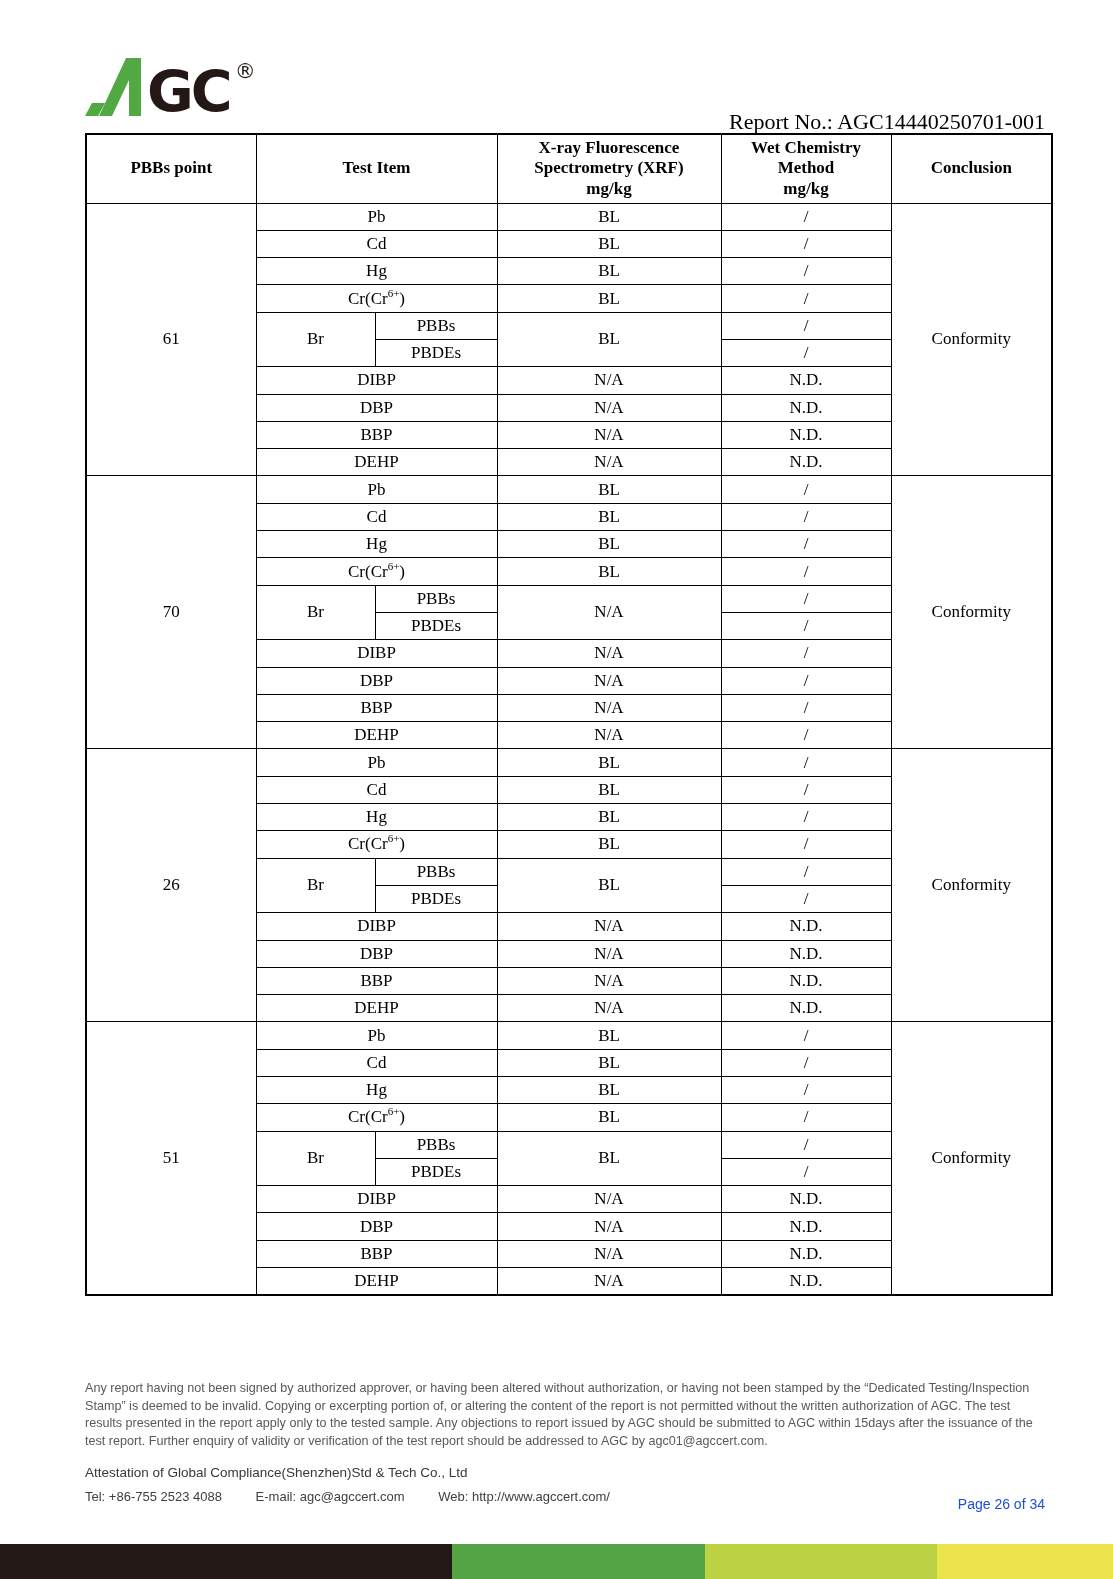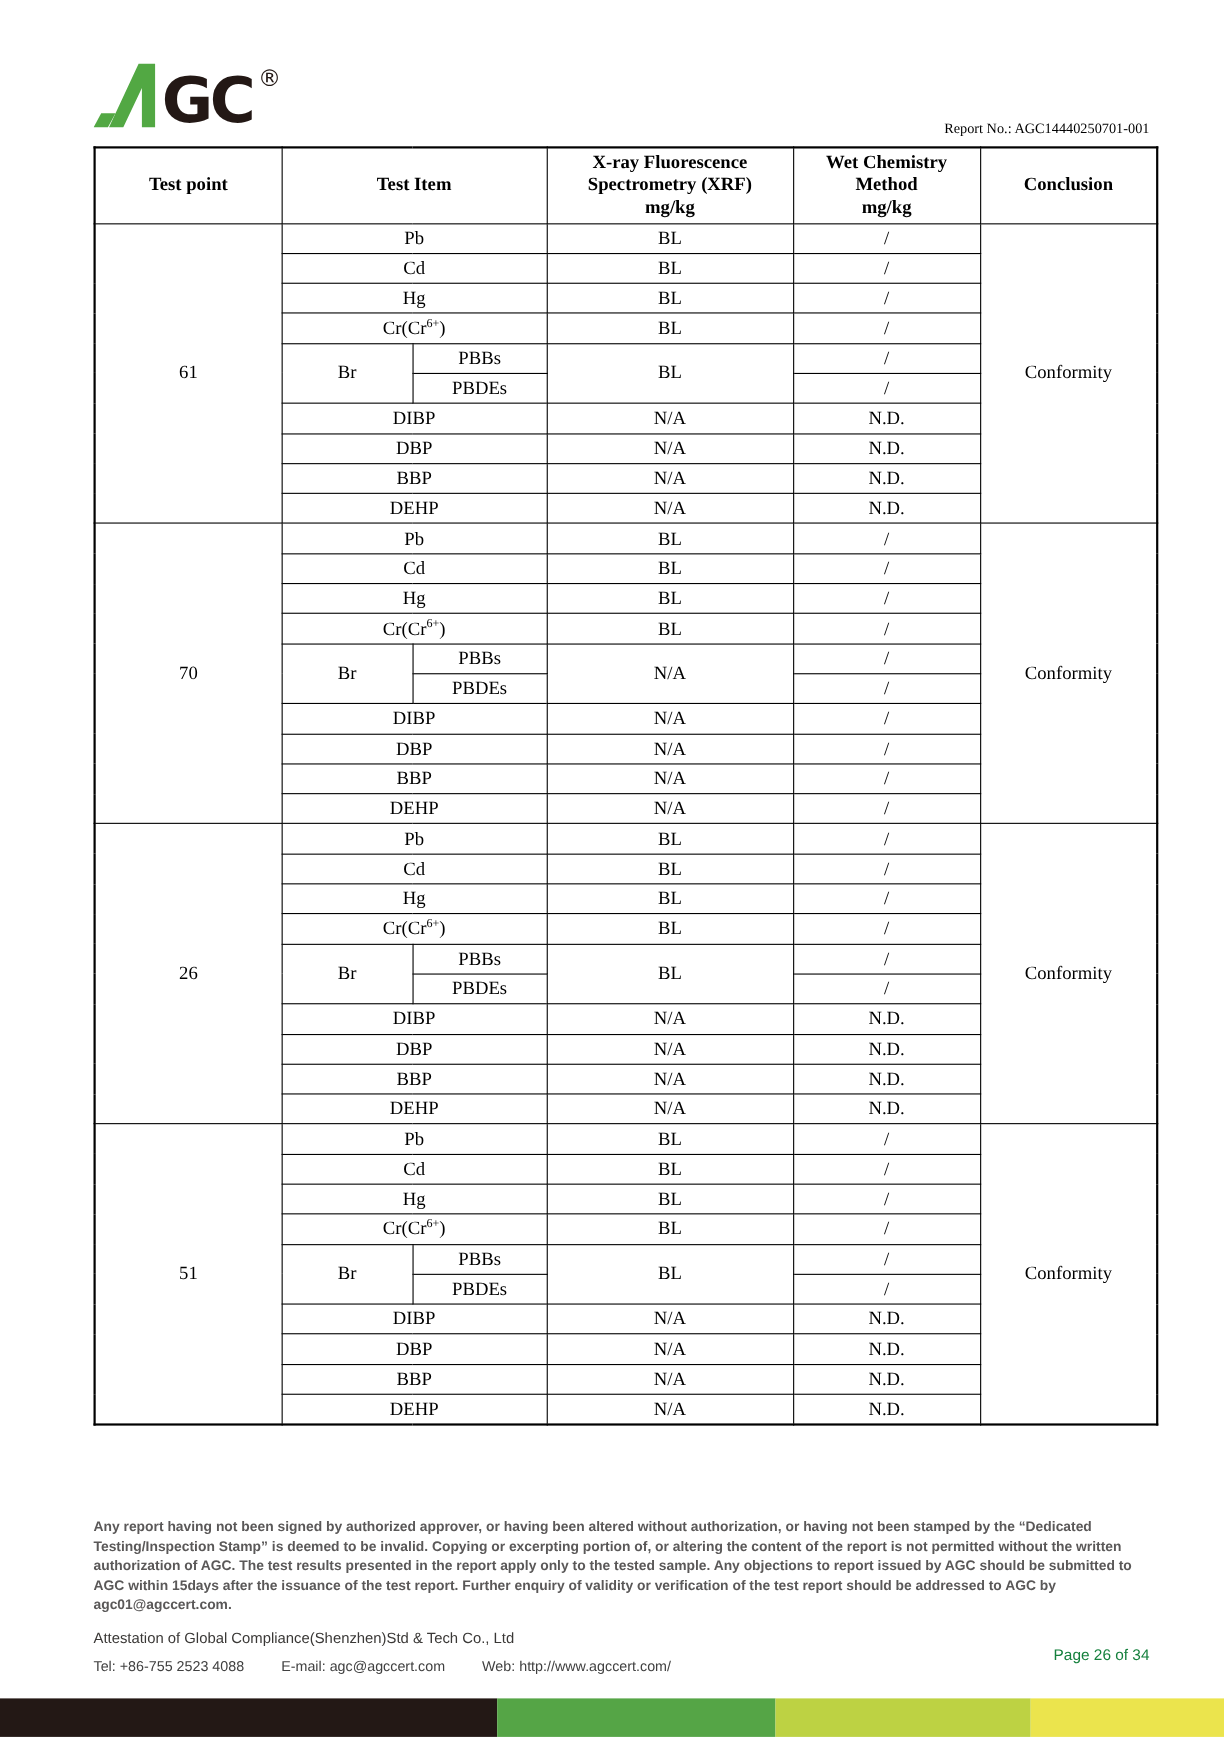--- a/index.html
+++ b/index.html
@@ -22,21 +22,21 @@
   }
   .logo-reg{
     font-family:"DejaVu Sans", sans-serif;
     font-size:21px;color:#231815;
     transform:translateY(-33px);margin-left:5px;
   }
 
   
   .report-no{
     position:absolute;top:109px;right:68px;
-    font-size:13px;color:#000;
+    font-size:22px;color:#000;
   }
 
   
   .report-table{
     position:absolute;left:85px;top:133px;
     width:966px;
     border-collapse:collapse;table-layout:fixed;
     border:2px solid #000;
     font-size:17px;color:#000;
   }
@@ -51,29 +51,28 @@
   .report-table sup{font-size:11px;line-height:0;}
 
   
   .footer{
     position:absolute;left:85px;top:1380px;width:962px;
     font-family:"Liberation Sans", sans-serif;
   }
   .disclaimer{
     font-size:12.6px;line-height:1.4;color:#5a5858;
     margin:0 0 12px 0;
-    font-weight:bold;
   }
   .company{font-size:13.5px;color:#3a3836;margin:2px 0 0 0;line-height:1.55;}
   .contact{font-size:13px;color:#404040;margin-top:4px;line-height:1.55;}
   .contact span{margin-right:30px;}
   .page-no{
     position:absolute;right:68px;top:1496px;
     font-family:"Liberation Sans", sans-serif;
-    font-size:14px;color:#15803d;
+    font-size:14px;color:#1d4ed8;
   }
 
   
   .color-bar{position:absolute;left:0;bottom:0;width:1113px;height:35px;display:flex;}
   .color-bar .seg{height:100%;}
   .seg1{width:452px;}
   .seg2{width:253px;}
   .seg3{width:232px;}
   .seg4{width:176px;}
 </style>
@@ -97,21 +96,21 @@
     <colgroup>
       <col style="width:170px">
         <col style="width:119px">
         <col style="width:122px">
       <col style="width:224px">
         <col style="width:170px">
         <col style="width:161px">
     </colgroup>
     <thead>
       <tr>
-        <th>Test point</th>
+        <th>PBBs point</th>
         <th colspan="2">Test Item</th>
         <th>X-ray Fluorescence
 Spectrometry (XRF)
 mg/kg</th>
         <th>Wet Chemistry
 Method
 mg/kg</th>
         <th>Conclusion</th>
       </tr>
     </thead>

